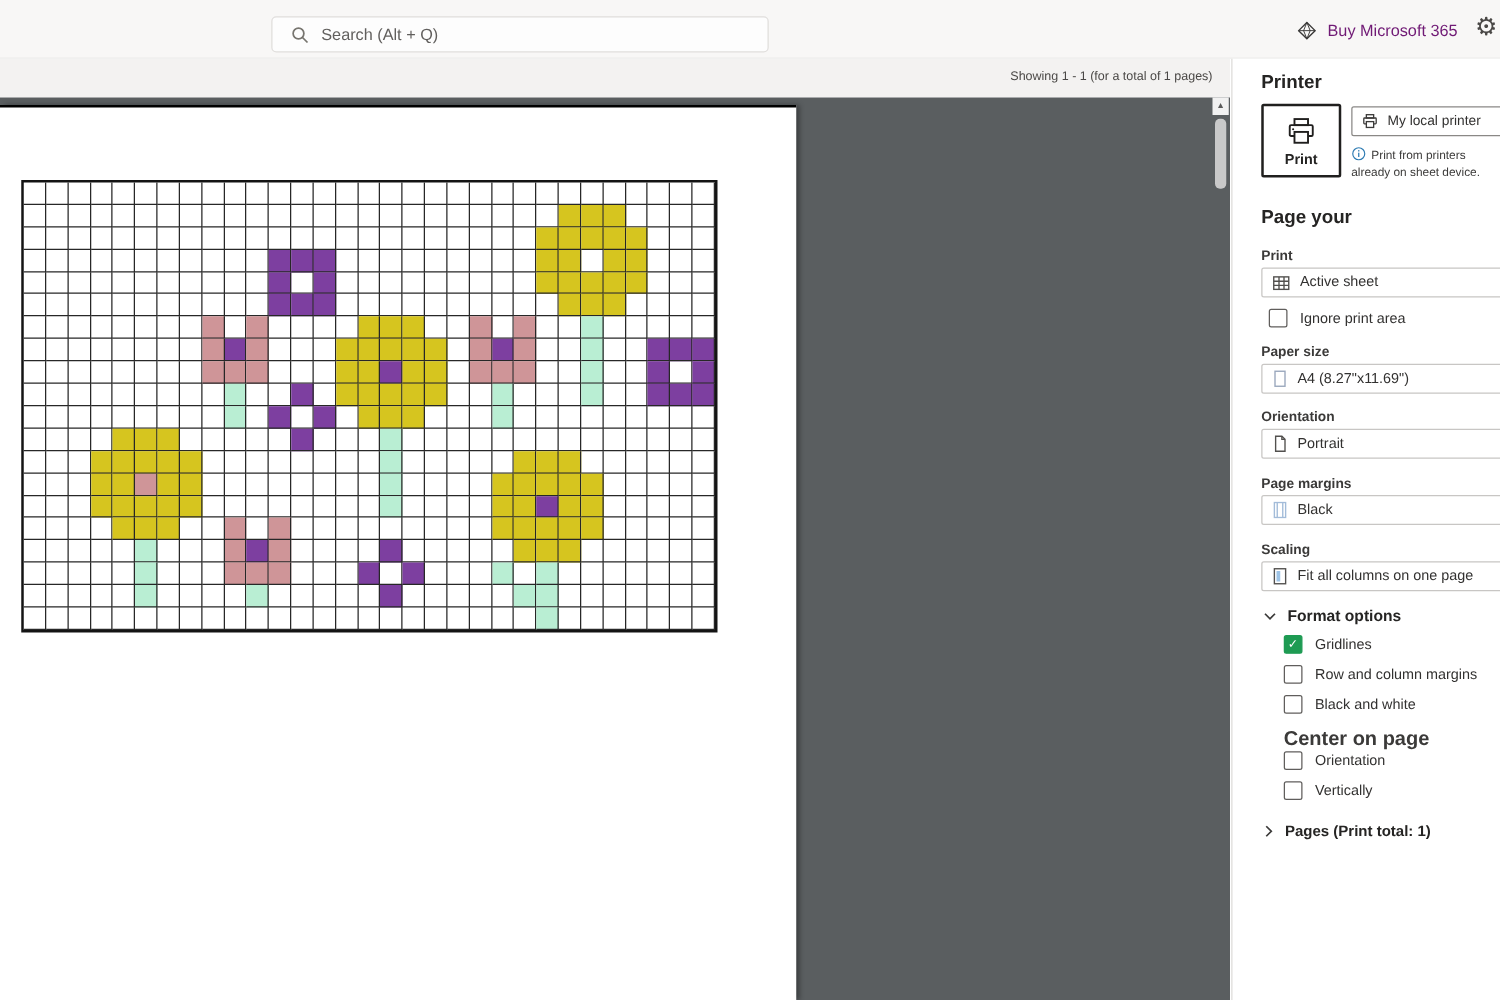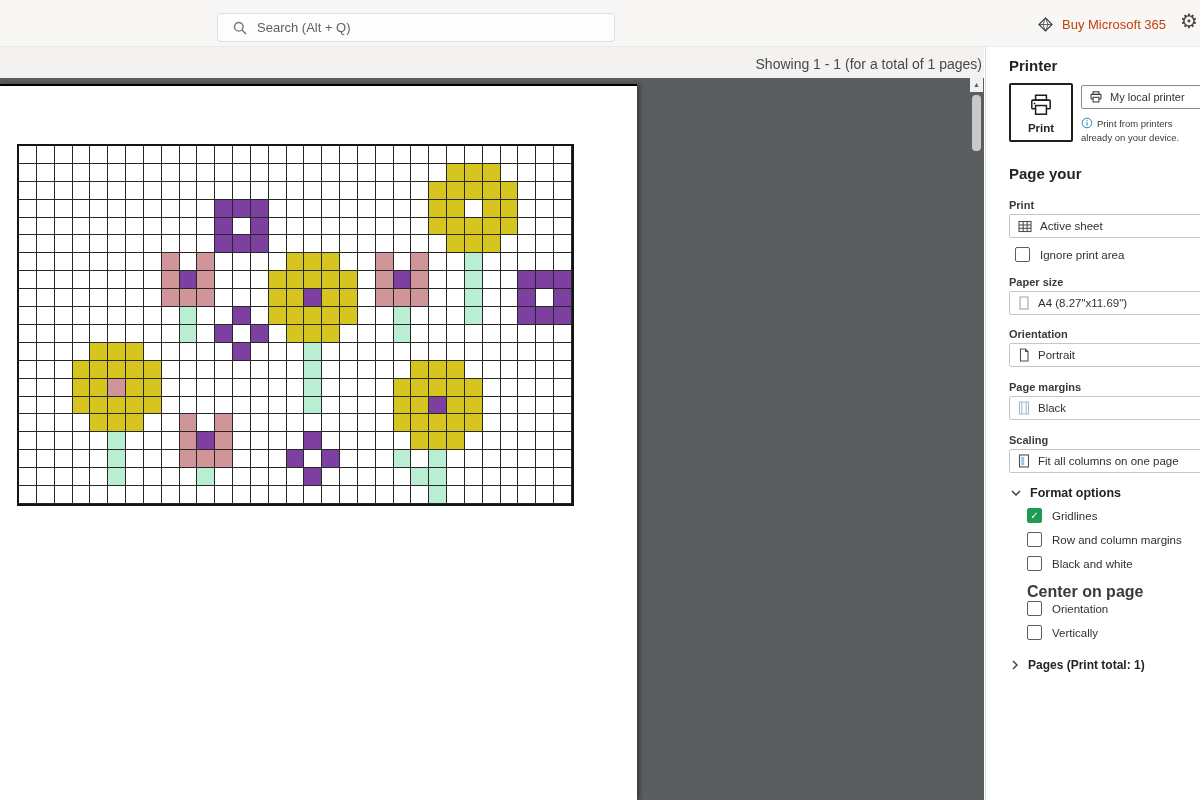--- a/index.html
+++ b/index.html
@@ -7,27 +7,27 @@
     font-family:"Liberation Sans", sans-serif; position:relative; }
 
   
   .topbar { position:absolute; left:0; top:0; width:1200px; height:47px;
     background:#f8f7f6; border-bottom:1px solid #ececea; }
   .searchbox { position:absolute; left:217px; top:13px; width:398px; height:29px;
     background:#fdfdfd; border:1px solid #e0dedc; border-radius:4px;
     display:flex; align-items:center; gap:10px; padding-left:15px;
     font-size:13px; color:#615f5d; }
   .buy { position:absolute; left:1038px; top:14px; height:20px; display:flex;
-    align-items:center; gap:9px; font-size:13px; color:#c2410c; cursor:pointer; }
+    align-items:center; gap:9px; font-size:13px; color:#701a75; cursor:pointer; }
   .gearbtn { position:absolute; left:1180px; top:9px; font-size:20px; color:#4a4846; }
 
   
   .showingbar { position:absolute; left:0; top:47px; width:984px; height:31px;
     background:#f3f2f1; }
-  .showing-text { position:absolute; right:2px; top:9px; font-size:14px; color:#4a4846; }
+  .showing-text { position:absolute; right:14px; top:9px; font-size:10px; color:#4a4846; }
 
   
   .viewport { position:absolute; left:0; top:78px; width:984px; height:722px;
     background:#5a5e60; }
   .page { position:absolute; left:0; top:6px; width:637px; height:716px;
     background:#fff; border-top:2px solid #000;
     box-shadow:3px 0 4px rgba(0,0,0,0.35); }
   .artgrid { position:absolute; left:17px; top:58px; width:557px; height:362px;
     border:2px solid #141414; display:grid; background:#fff; }
   .artgrid .cell { border-right:1px solid #272727; border-bottom:1px solid #272727; }
@@ -754,21 +754,21 @@
         </svg>
     </span>
     <span>My local printer</span>
   </div>
 
   <div class="printer-info">
     <svg width="12" height="12" viewBox="0 0 14 14">
         <circle cx="7" cy="7" r="5.6" fill="none" stroke="#2f7cb3" stroke-width="1.1"></circle>
         <rect x="6.4" y="6" width="1.2" height="4" fill="#2f7cb3"></rect>
         <rect x="6.4" y="3.6" width="1.2" height="1.3" fill="#2f7cb3"></rect>
-      </svg><span>Print from printers already on your device.</span>
+      </svg><span>Print from printers already on sheet device.</span>
   </div>
 
   <h1 style="top:118px">Page your</h1>
 
   <div class="field-label" style="top:152px">Print</div>
   <div class="dd" style="top:167px">
     <span class="icon">
       <svg width="14" height="13" viewBox="0 0 14 13" fill="none" stroke="#52504e" stroke-width="1.1">
           <rect x="1" y="1.5" width="12" height="10"></rect>
           <line x1="1" y1="5" x2="13" y2="5"></line>

